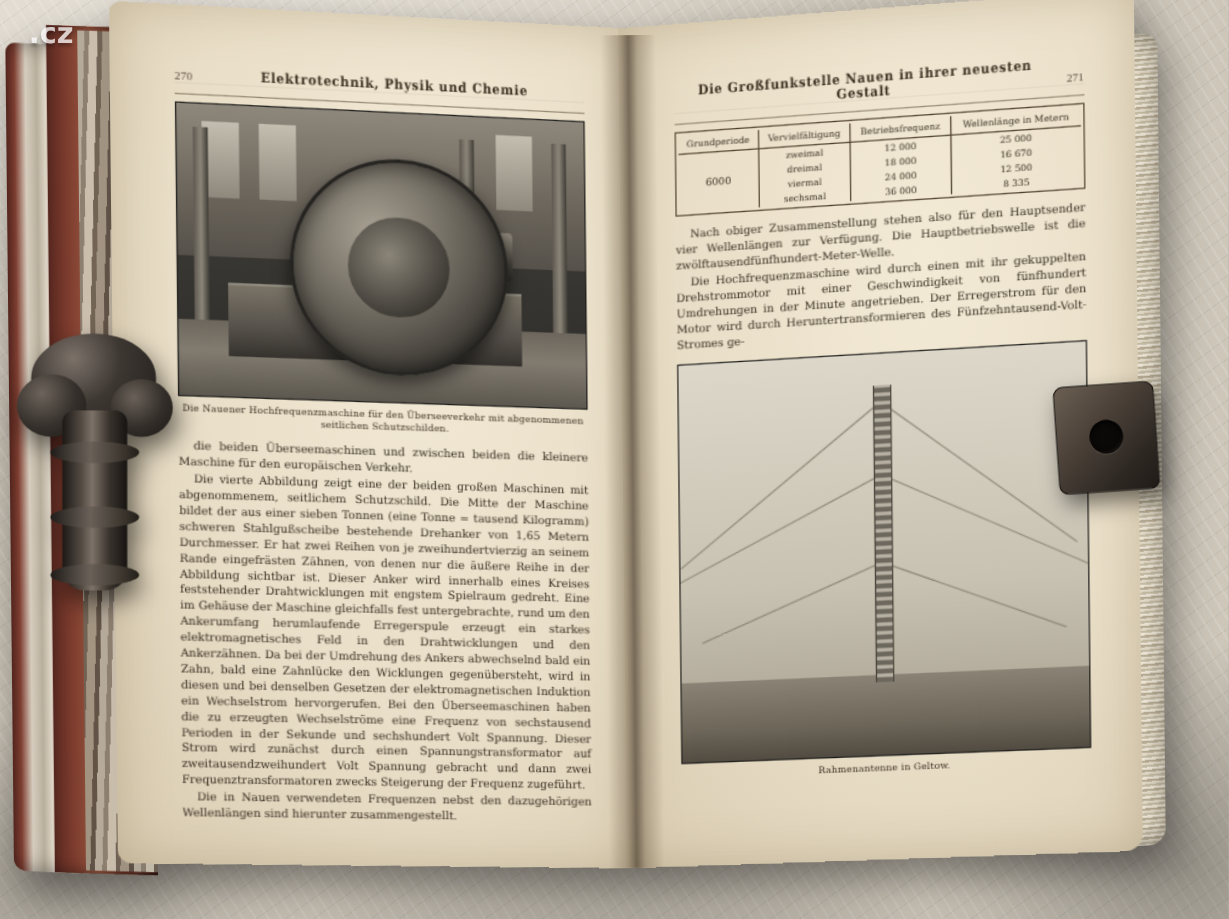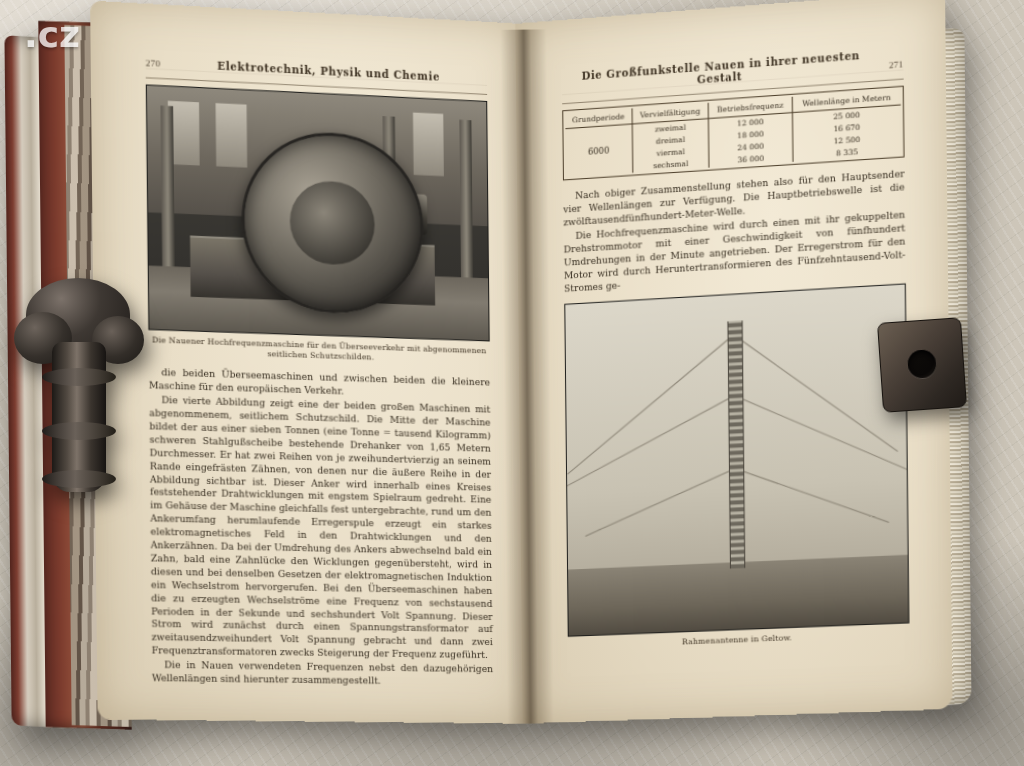--- a/index.html
+++ b/index.html
@@ -431,21 +431,21 @@
     font-family: "DejaVu Sans", sans-serif;
     font-weight: bold;
     font-size: 54px;
     letter-spacing: 1px;
     color: rgba(255,255,255,.92);
     text-shadow: 0 2px 3px rgba(0,0,0,.35);
   }
   .wm-sub {
     font-family: "DejaVu Sans", sans-serif;
     font-weight: bold;
-    font-size: 36px;
+    font-size: 24px;
     color: rgba(255,255,255,.92);
     text-shadow: 0 2px 3px rgba(0,0,0,.35);
   }
 </style>
 </head>
 <body>
 
 <div id="scene">
 
   <div class="cloth"></div>

